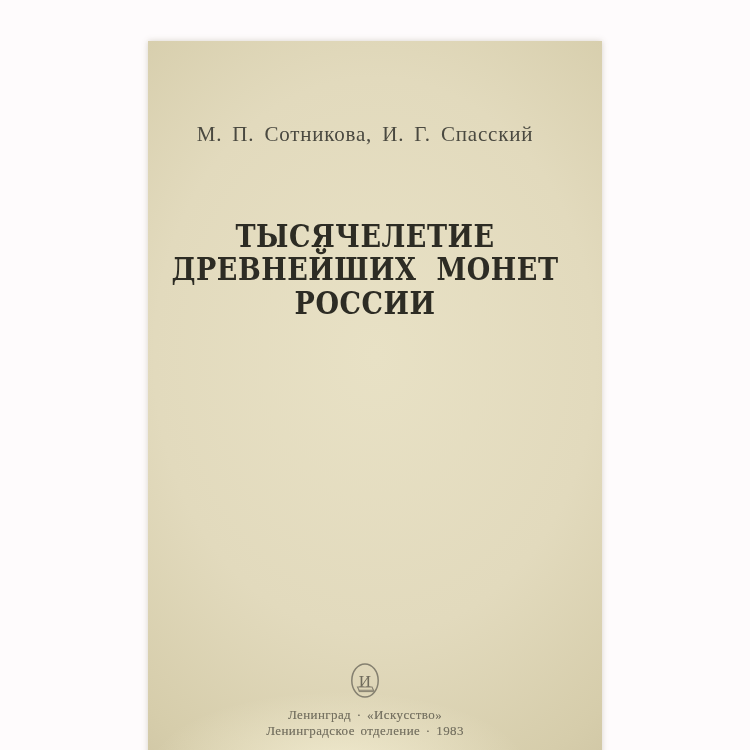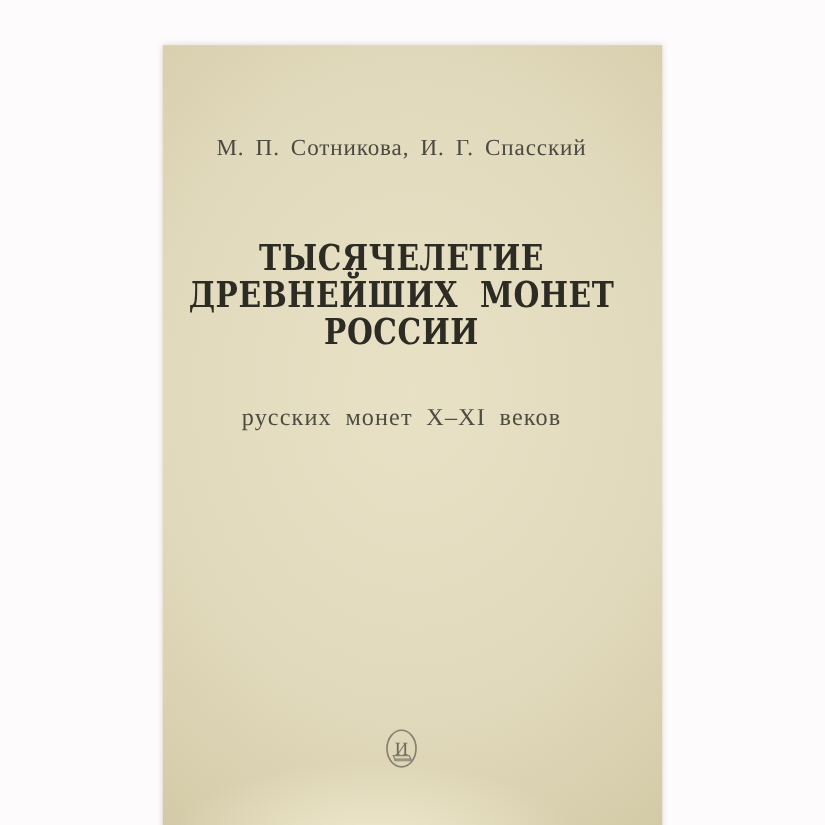--- a/index.html
+++ b/index.html
@@ -102,27 +102,30 @@
 
     <div class="content-line authors">М. П. Сотникова, И. Г. Спасский</div>
 
     <h1 class="content-block book-title" style="margin:0; font-weight:bold;">
       <span class="tline">ТЫСЯЧЕЛЕТИЕ</span>
       <span class="tline">ДРЕВНЕЙШИХ МОНЕТ</span>
       <span class="tline">РОССИИ</span>
     </h1>
 
     <div class="content-block subtitle">
-      <span class="sline">русских монет X–XI веков</span>
     </div>
 
     <div class="content-block logo-wrap">
       <svg width="30" height="38" viewBox="0 0 30 38">
         <ellipse cx="15" cy="18.5" rx="13.2" ry="16.6" fill="none" stroke="#858070" stroke-width="1.5"></ellipse>
         <text x="15" y="24.5" text-anchor="middle" font-family="Liberation Serif, serif" font-size="17" font-weight="normal" fill="#6f6b5c">И</text>
         <path d="M7.5 25 L22 25 L23.5 28.2 L9 28.2 Z" fill="none" stroke="#858070" stroke-width="1.1"></path>
         <path d="M9 28.2 L9 29.6 L23.5 29.6 L23.5 28.2" fill="none" stroke="#858070" stroke-width="1"></path>
       </svg>
     </div>
 
+    <div class="content-block imprint">
+      <span class="iline">Ленинград · «Искусство»</span>
+      <span class="iline">Ленинградское отделение · 1983</span>
+    </div>
 
   </div>
 </div>
 
 </body></html>

